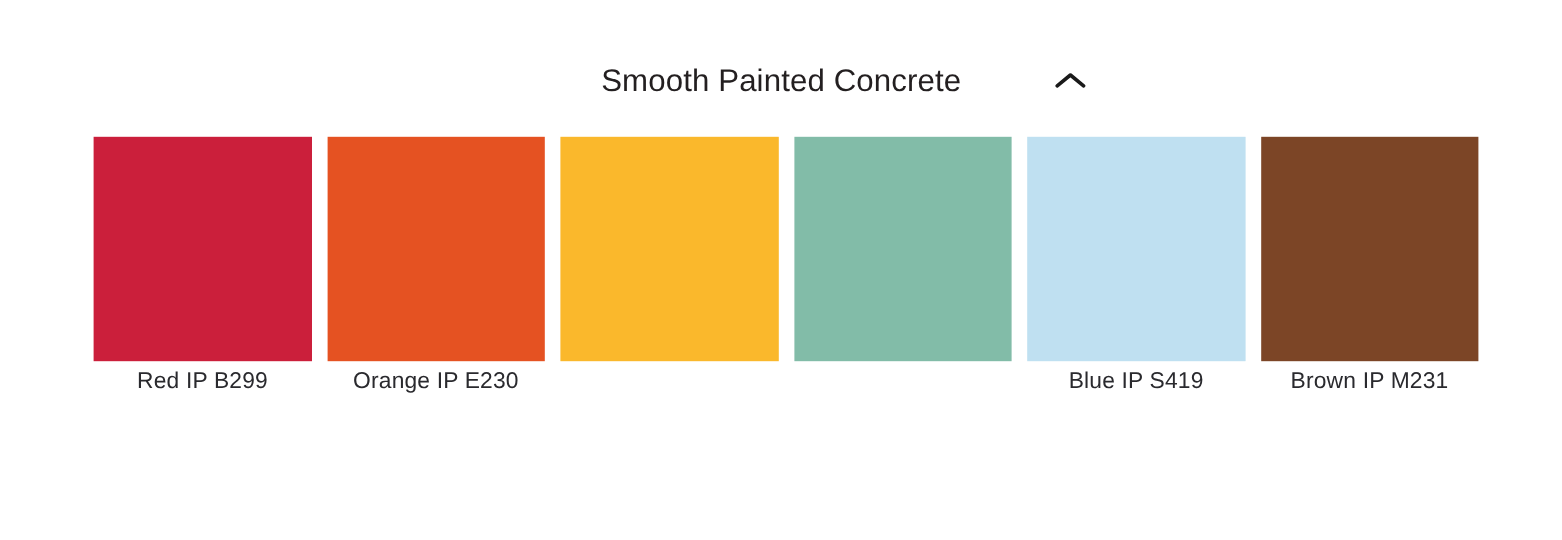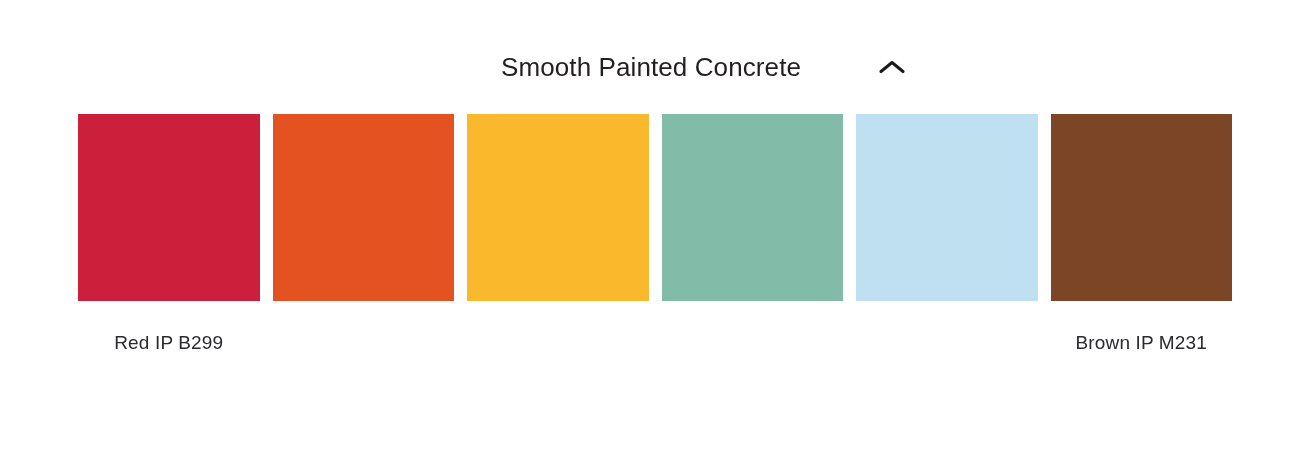--- a/index.html
+++ b/index.html
@@ -83,21 +83,21 @@
   }
 
   .swatch-chip {
     width: 100%;
     height: 187px;
     display: block;
     cursor: pointer;
   }
 
   .swatch-label {
-    margin-top: 29px;
+    margin-top: 4px;
     font-family: "Liberation Sans", sans-serif;
     font-size: 19px;
     font-weight: 400;
     letter-spacing: 0.15px;
     color: #2a2a2e;
     line-height: 26px;
     text-align: center;
     white-space: nowrap;
   }
 </style>
@@ -118,29 +118,31 @@
     </span>
   </div>
 
   <div class="swatch-row">
       <div class="swatch-item">
         <div class="swatch-chip" style="background: rgb(203, 31, 59);"></div>
         <div class="swatch-label">Red IP B299</div>
       </div>
       <div class="swatch-item">
         <div class="swatch-chip" style="background: rgb(229, 82, 34);"></div>
+        <div class="swatch-label">Orange IP E230</div>
       </div>
       <div class="swatch-item">
         <div class="swatch-chip" style="background: rgb(250, 184, 44);"></div>
       </div>
       <div class="swatch-item">
         <div class="swatch-chip" style="background: rgb(130, 188, 168);"></div>
       </div>
       <div class="swatch-item">
         <div class="swatch-chip" style="background: rgb(191, 224, 241);"></div>
+        <div class="swatch-label">Blue IP S419</div>
       </div>
       <div class="swatch-item">
         <div class="swatch-chip" style="background: rgb(124, 69, 38);"></div>
         <div class="swatch-label">Brown IP M231</div>
       </div>
     </div>
 
 </div>
 
 </body></html>

